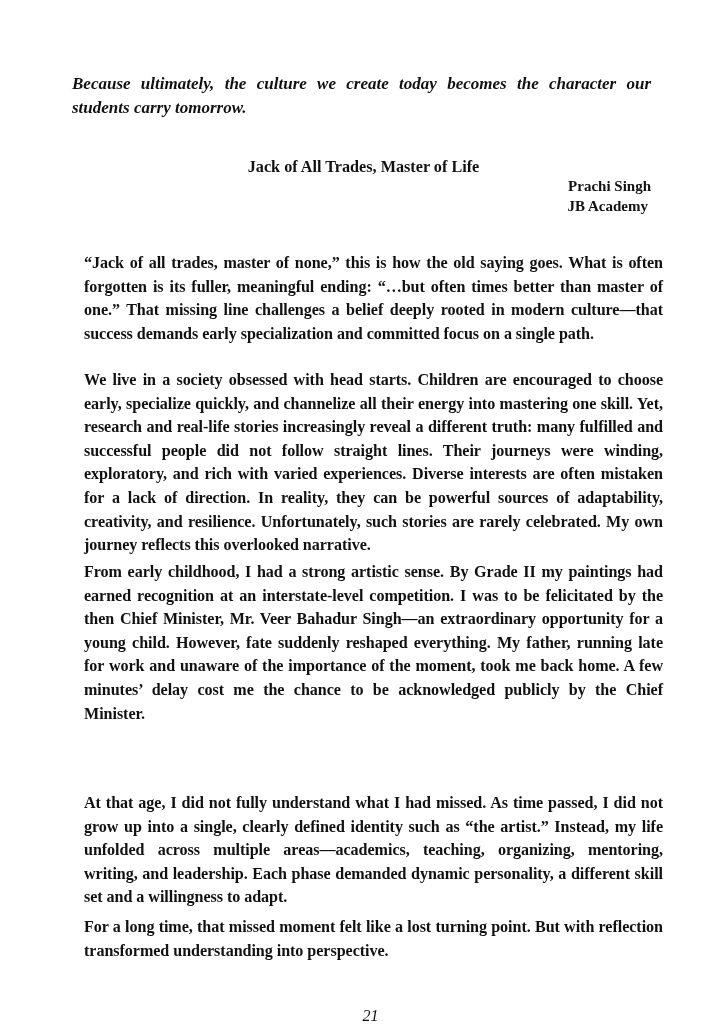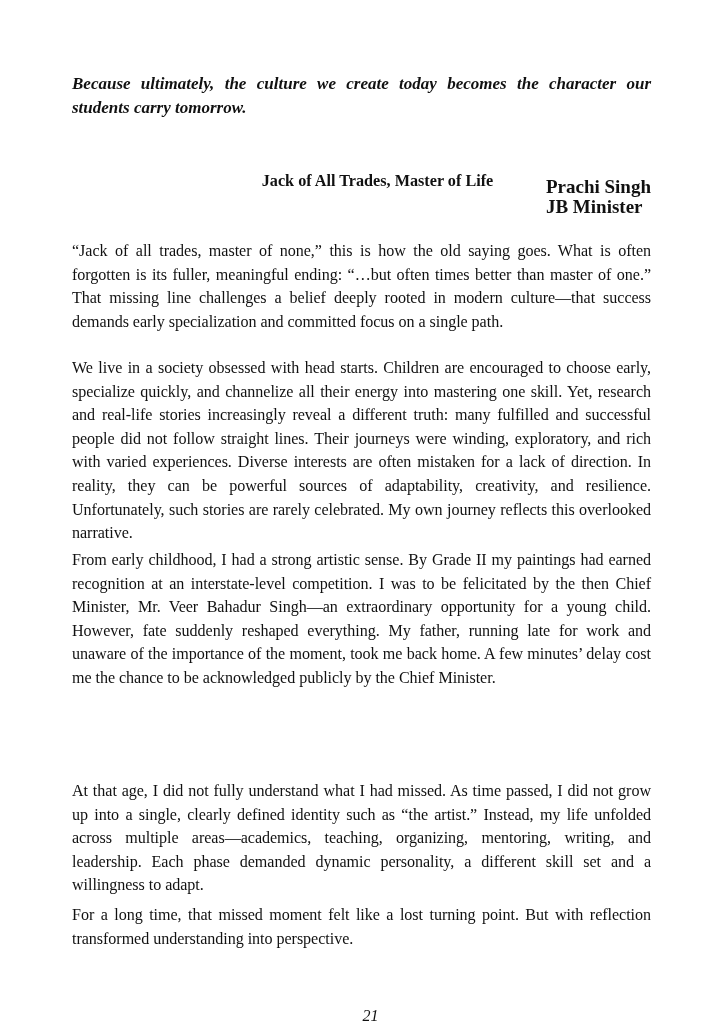--- a/index.html
+++ b/index.html
@@ -36,44 +36,45 @@
     }
     .article-title {
       position: absolute;
       top: 155px;
       left: 0;
       width: 579px;
       text-align: center;
       font-weight: bold;
       font-size: 16.2px;
       line-height: 20px;
-      margin: 16px;
+      margin: 2px;
     }
     .byline {
       position: absolute;
       top: 177px;
       right: 0;
-      text-align: left;
+      text-align: right;
       font-weight: bold;
-      font-size: 19px;
+      font-size: 15px;
       line-height: 19.5px;
     }
     .byline .school {
       padding-right: 3px;
     }
     .body-para {
       position: absolute;
       left: 0;
       width: 579px;
-      margin: 0;
+      margin: 12px;
       font-size: 16.1px;
       line-height: 23.6px;
       text-align: justify;
       text-align-last: left;
       letter-spacing: -0.05px;
+      font-weight: bold;
     }
     #p1 { top: 239px; }
     #p2 { top: 356px; }
     #p3 { top: 548px; }
     #p4 { top: 779px; }
     #p5 { top: 903px; }
     .page-number {
       position: absolute;
       top: 998px;
       left: 0;
@@ -89,21 +90,21 @@
 </head>
 <body>
 
 <div class="page">
   <p class="closing-quote">Because ultimately, the culture we create today becomes the character our students carry tomorrow.</p>
 
   <h2 class="article-title">Jack of All Trades, Master of Life</h2>
 
   <div class="byline">
     <div class="author">Prachi Singh</div>
-    <div class="school">JB Minister</div>
+    <div class="school">JB Academy</div>
   </div>
 
   <p class="body-para" id="p1">“Jack of all trades, master of none,” this is how the old saying goes. What is often forgotten is its fuller, meaningful ending: “…but often times better than master of one.” That missing line challenges a belief deeply rooted in modern culture—that success demands early specialization and committed focus on a single path.</p>
   <p class="body-para" id="p2">We live in a society obsessed with head starts. Children are encouraged to choose early, specialize quickly, and channelize all their energy into mastering one skill. Yet, research and real-life stories increasingly reveal a different truth: many fulfilled and successful people did not follow straight lines. Their journeys were winding, exploratory, and rich with varied experiences. Diverse interests are often mistaken for a lack of direction. In reality, they can be powerful sources of adaptability, creativity, and resilience. Unfortunately, such stories are rarely celebrated. My own journey reflects this overlooked narrative.</p>
   <p class="body-para" id="p3">From early childhood, I had a strong artistic sense. By Grade II my paintings had earned recognition at an interstate-level competition. I was to be felicitated by the then Chief Minister, Mr. Veer Bahadur Singh—an extraordinary opportunity for a young child. However, fate suddenly reshaped everything. My father, running late for work and unaware of the importance of the moment, took me back home. A few minutes’ delay cost me the chance to be acknowledged publicly by the Chief Minister.</p>
   <p class="body-para" id="p4">At that age, I did not fully understand what I had missed. As time passed, I did not grow up into a single, clearly defined identity such as “the artist.” Instead, my life unfolded across multiple areas—academics, teaching, organizing, mentoring, writing, and leadership. Each phase demanded dynamic personality, a different skill set and a willingness to adapt.</p>
   <p class="body-para" id="p5">For a long time, that missed moment felt like a lost turning point. But with reflection transformed understanding into perspective.</p>
 
   <p class="page-number">21</p>
 </div>

